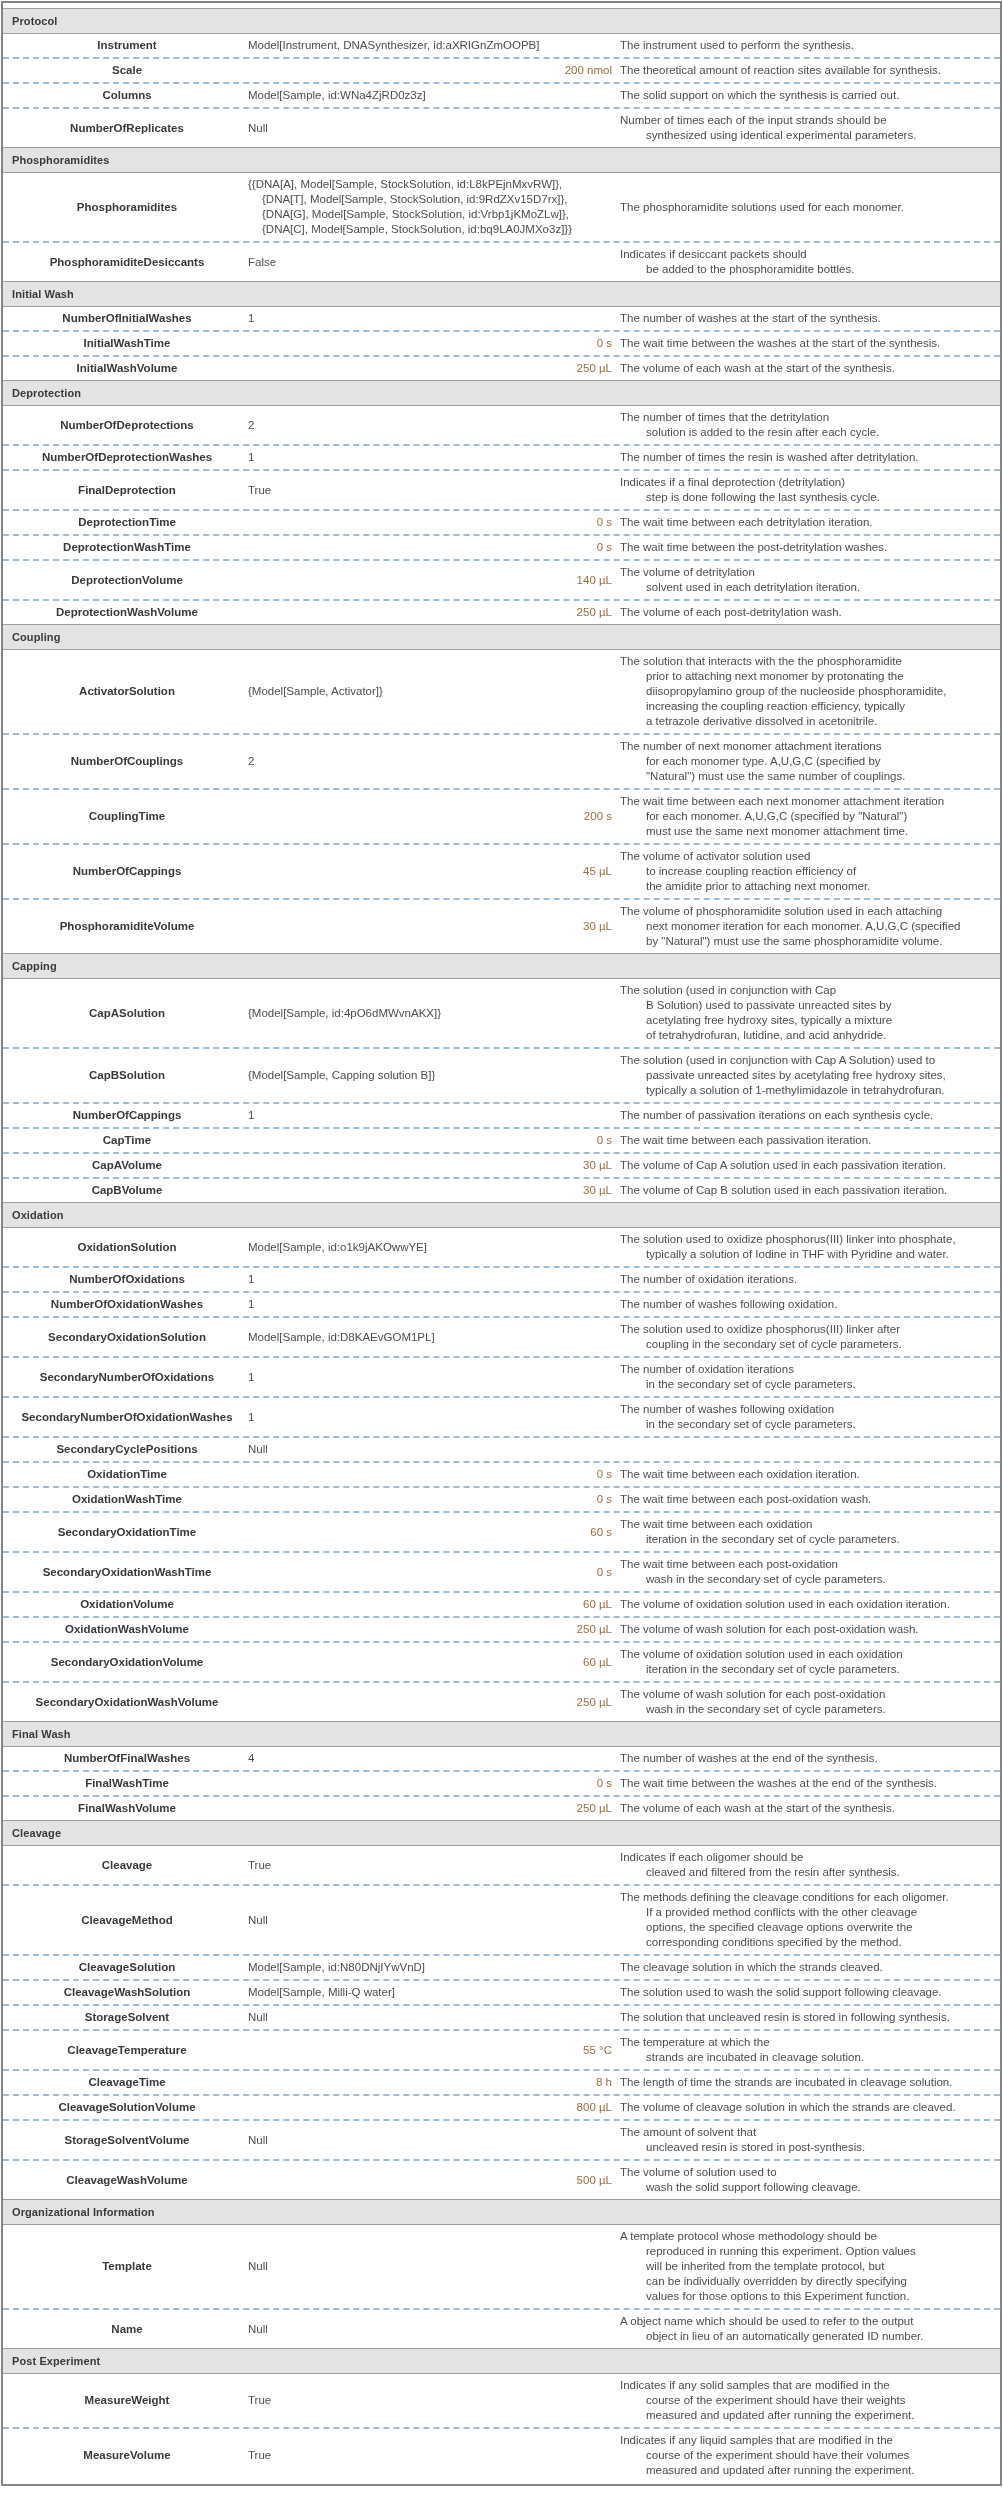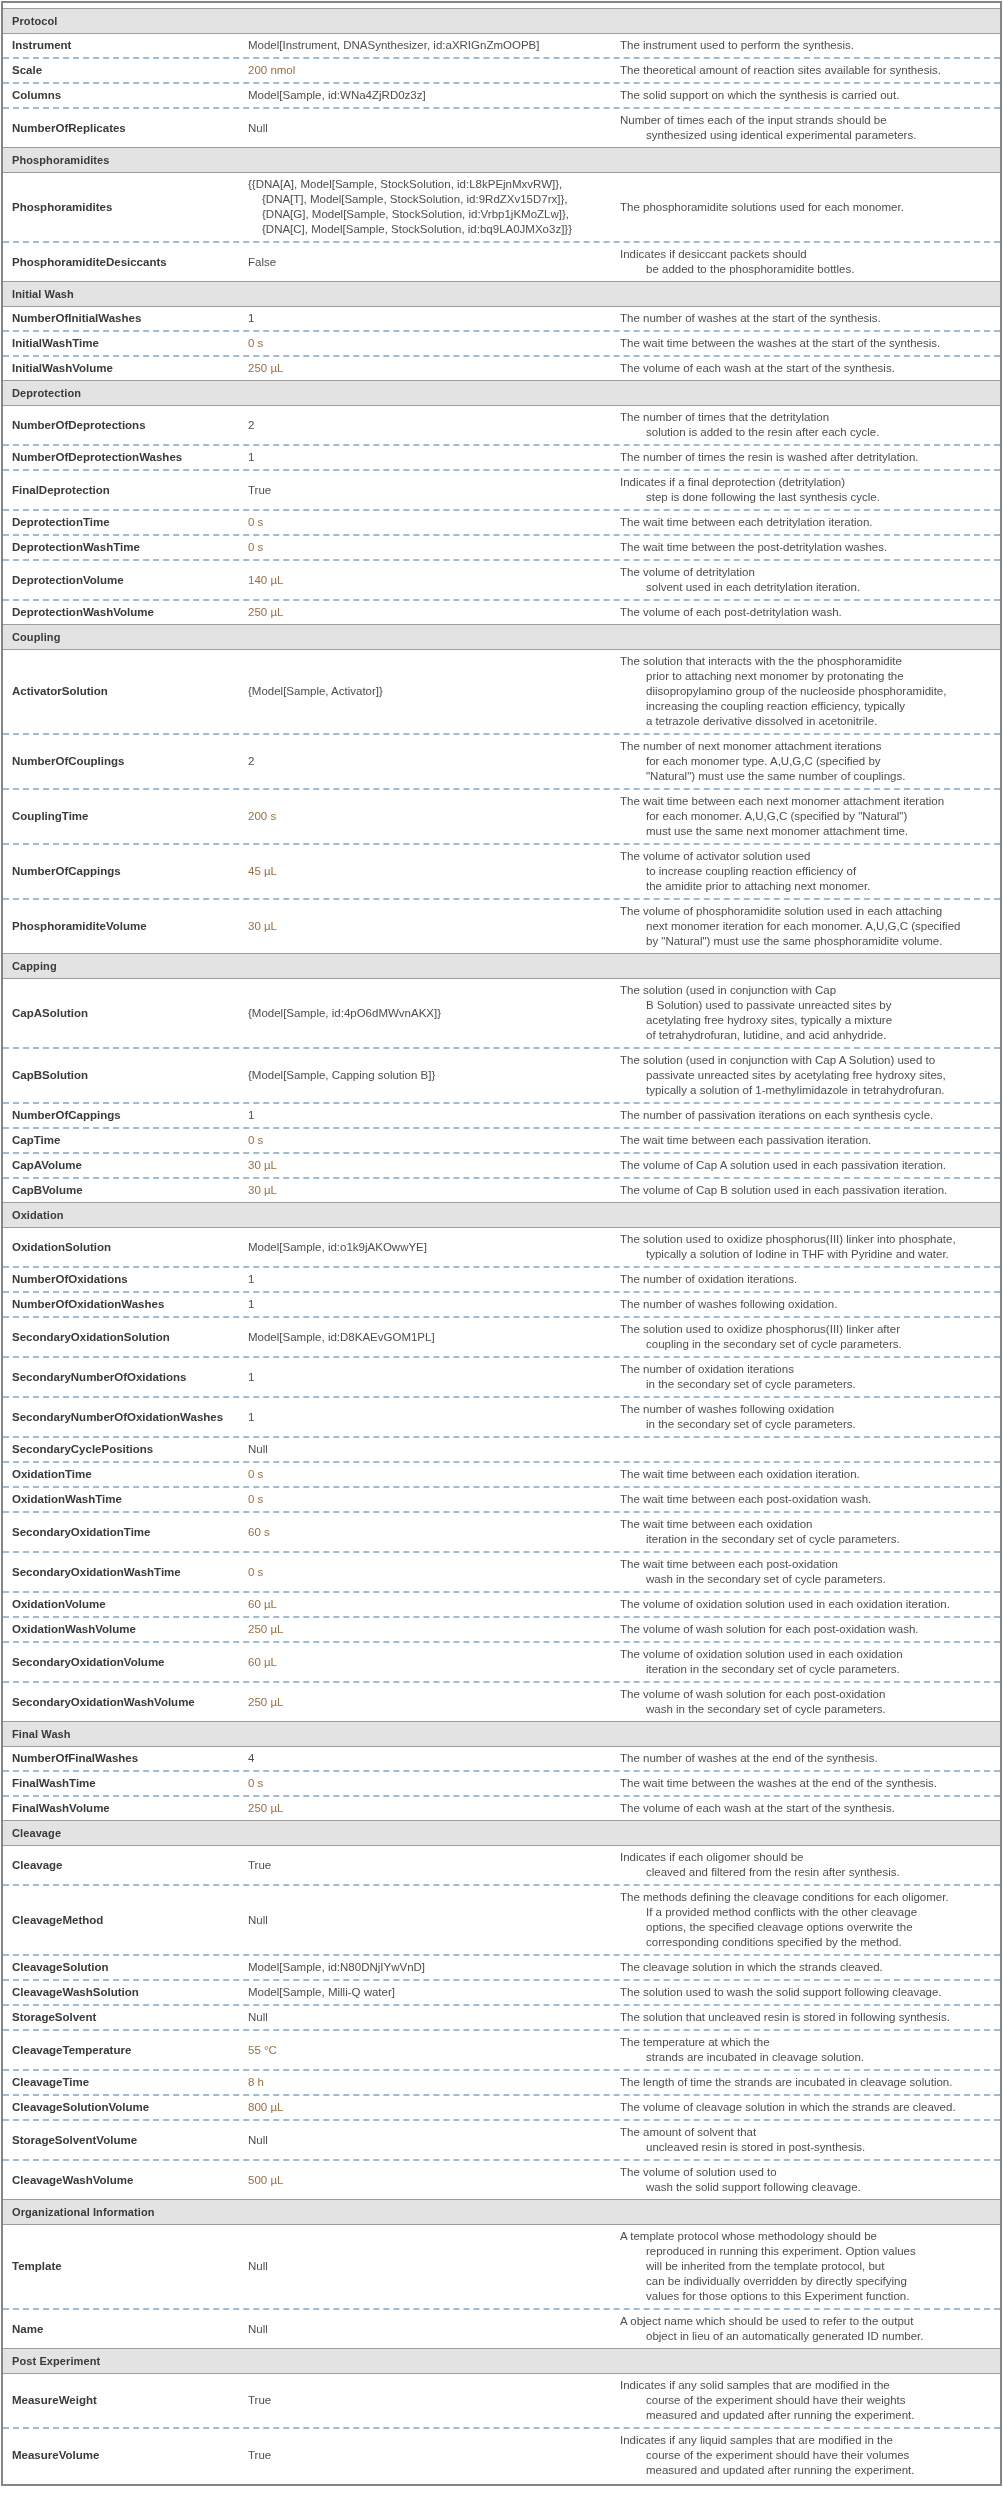--- a/index.html
+++ b/index.html
@@ -46,29 +46,30 @@
     line-height: 15px;
     color: var(--body-text);
   }
   .cell.name {
     flex: 0 0 245px;
     padding-left: 9px;
     padding-right: 6px;
     font-weight: bold;
     color: var(--name-text);
     align-self: center;
+    text-align: center;
   }
   .cell.value {
     flex: 0 0 372px;
     padding-right: 8px;
     white-space: pre-line;
     padding-left: 14px;
     text-indent: -14px;
   }
-  .cell.value.quantity { color: var(--quantity-text); }
+  .cell.value.quantity { color: var(--quantity-text); text-align: right; }
   .cell.desc {
     flex: 1 1 auto;
     padding-right: 14px;
     white-space: pre-line;
     padding-left: 26px;
     text-indent: -26px;
   }
 </style>
 </head>
 <body>

